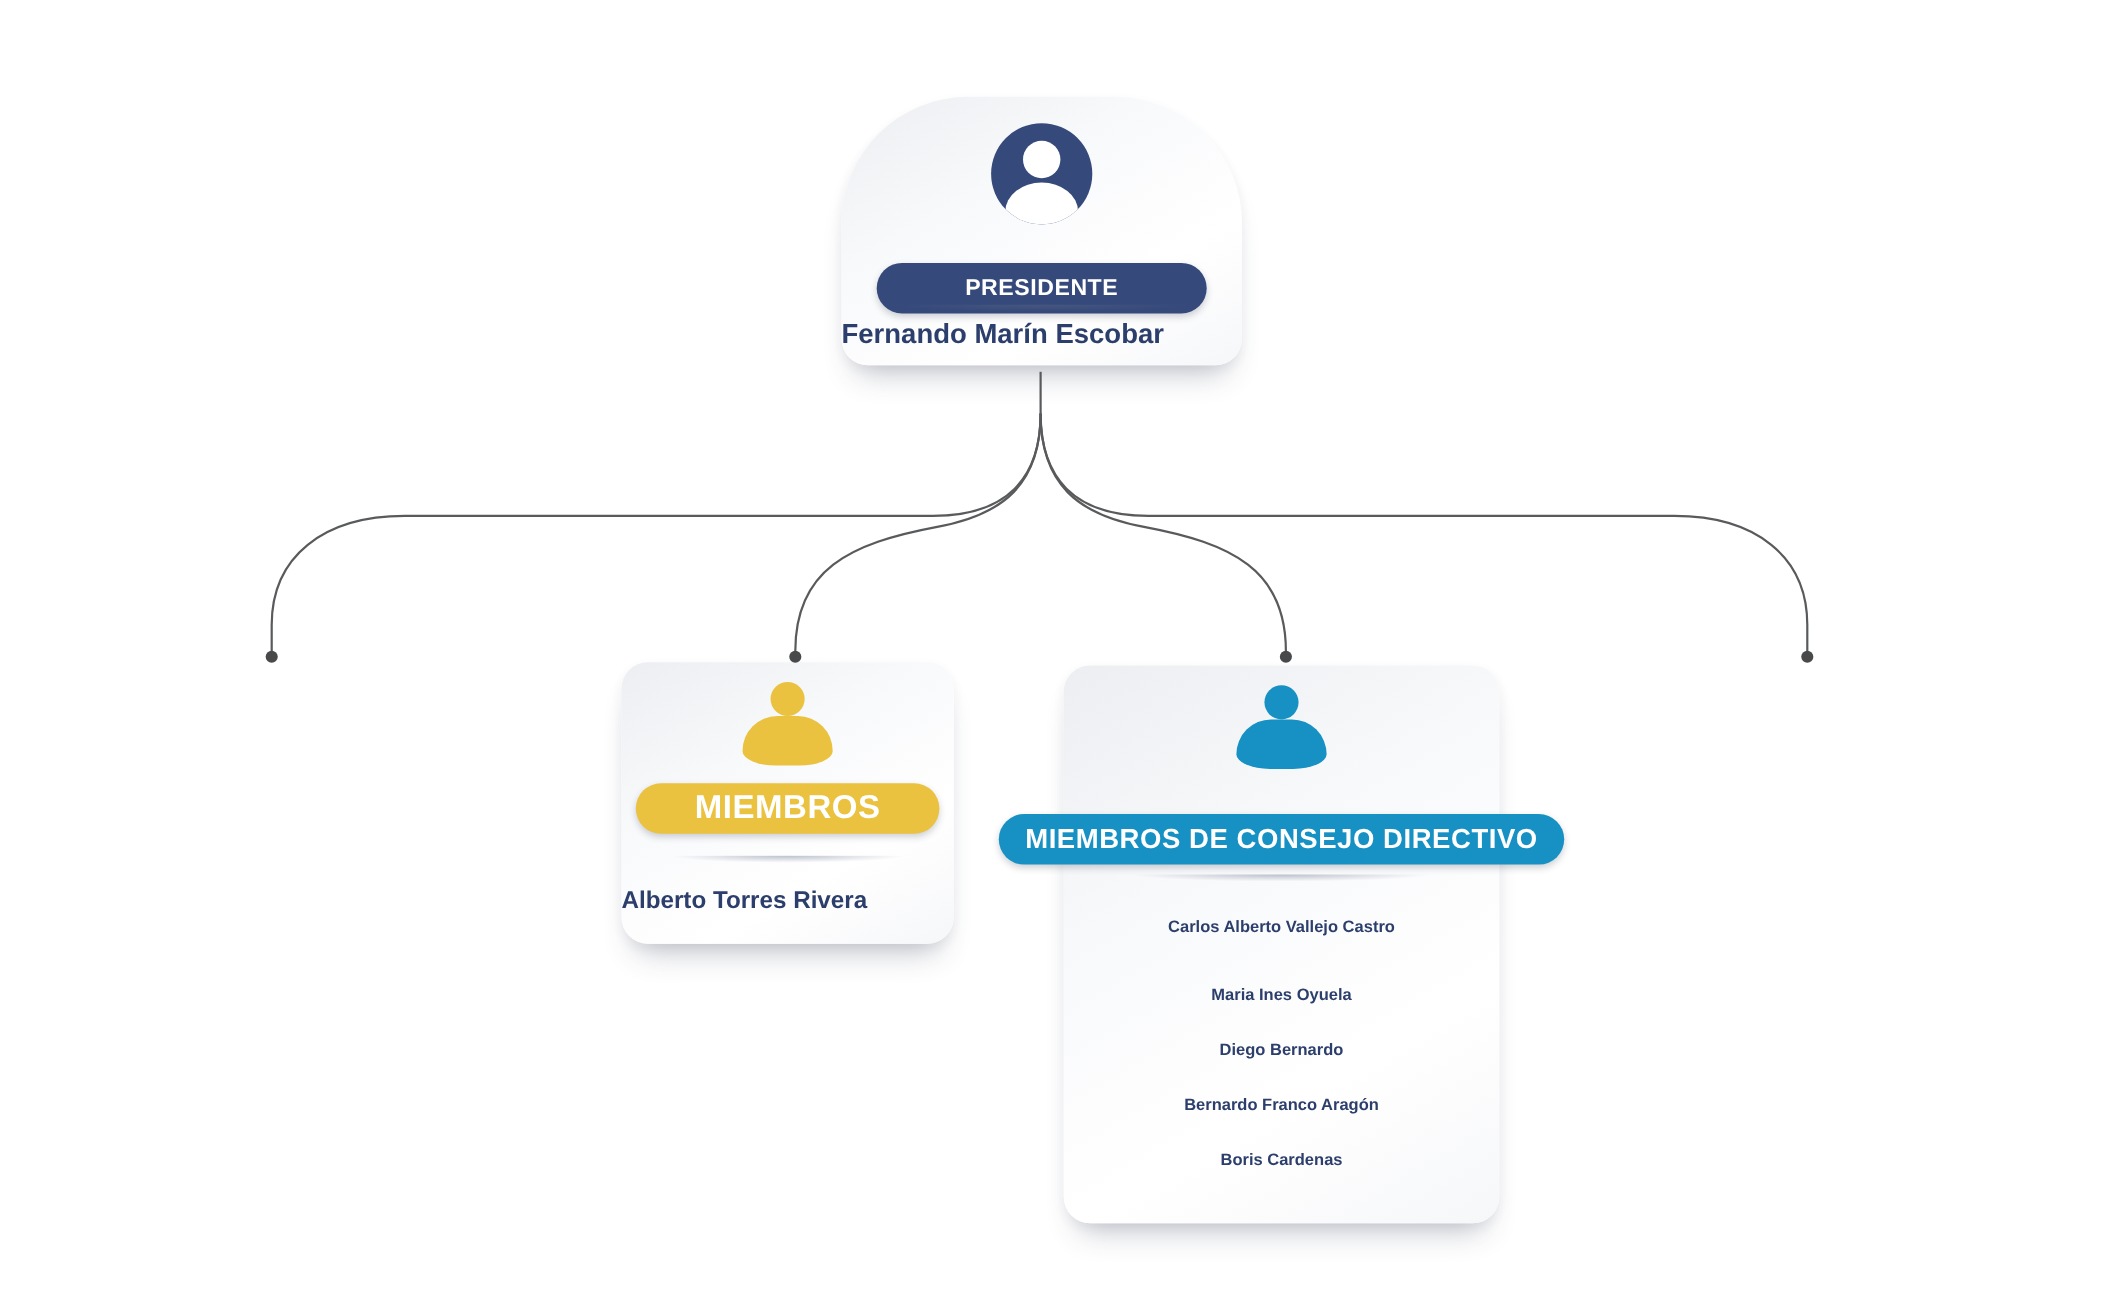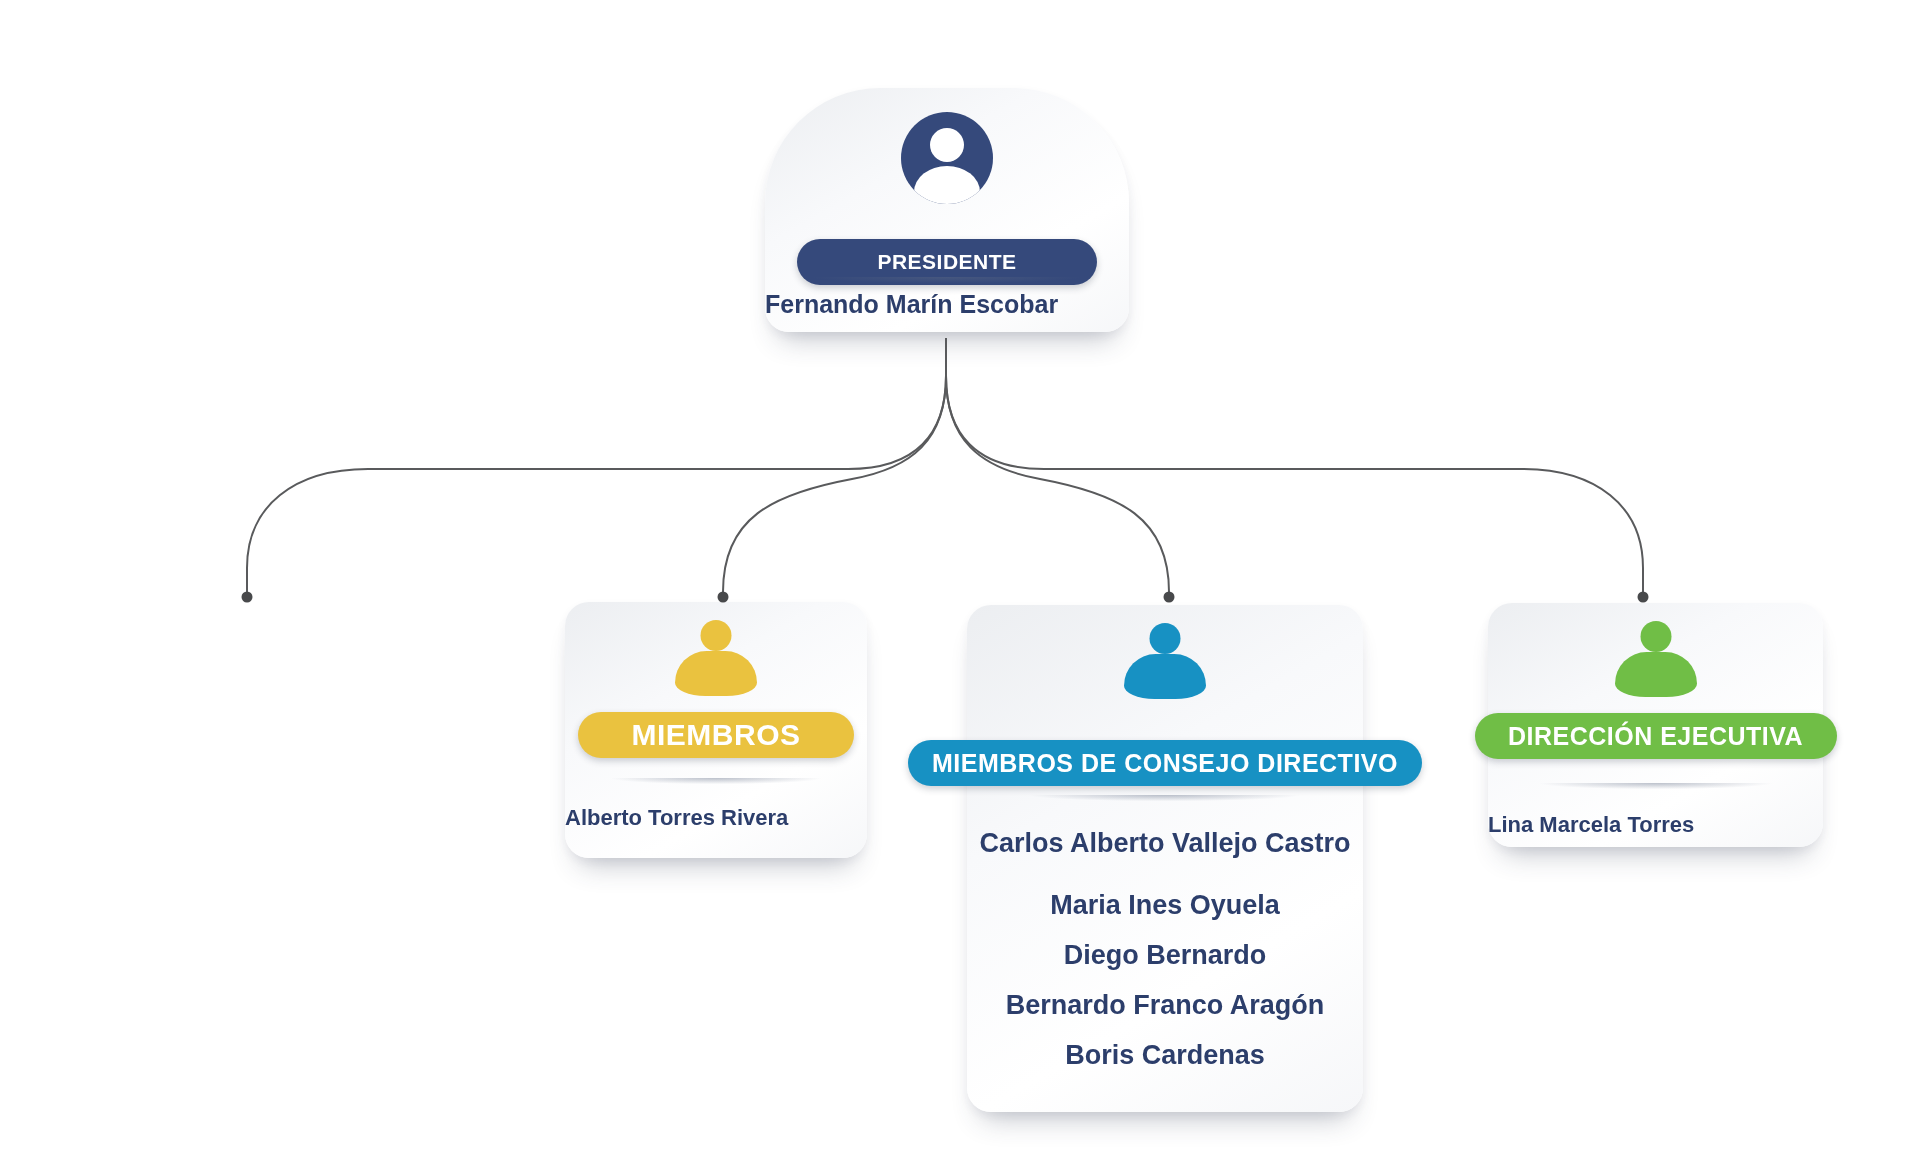--- a/index.html
+++ b/index.html
@@ -76,21 +76,21 @@
     position:absolute;left:0;right:0;text-align:left;
     color:#2C3E6B;font-weight:700;
   }
   .name-president{top:201px;font-size:25px;line-height:30px;}
   .name-vp {top:208px;font-size:22px;line-height:32px;}
   .name-tes{top:200px;font-size:22px;line-height:32px;}
   .name-dir{top:206px;font-size:22px;line-height:32px;}
 
   .member-list{position:absolute;left:0;right:0;top:221px;text-align:center;}
   .member-list .member{
-    color:#2C3E6B;font-weight:700;font-size:27px;line-height:34px;margin-bottom:16px;
+    color:#2C3E6B;font-weight:700;font-size:15px;line-height:34px;margin-bottom:16px;
   }
   .member-list .member.first{margin-bottom:28px;}
 
   
   .connector-svg{position:absolute;left:0;top:0;pointer-events:none;}
 </style>
 </head>
 <body>
 
 <div class="canvas">
@@ -125,29 +125,20 @@
     <div class="divider divider-con"></div>
     <div class="member-list">
       <div class="member first">Carlos Alberto Vallejo Castro</div>
       <div class="member">Maria Ines Oyuela</div>
       <div class="member">Diego Bernardo</div>
       <div class="member">Bernardo Franco Aragón</div>
       <div class="member">Boris Cardenas</div>
     </div>
   </div>
 
-  <div class="card card-dir">
-    <div class="person">
-      <span class="p-head" style="background-color: rgb(112, 190, 70);"></span>
-      <span class="p-body" style="background-color: rgb(112, 190, 70);"></span>
-    </div>
-    <div class="badge badge-dir" style="background-color: rgb(112, 190, 70);">DIRECCIÓN EJECUTIVA</div>
-    <div class="divider divider-dir"></div>
-    <div class="name name-dir">Lina Marcela Torres</div>
-  </div>
 
   <svg class="connector-svg" width="1920" height="1175" viewBox="0 0 1920 1175">
     <g fill="none" stroke-width="2">
       <path d="M 946 338 L 946 376" stroke="#595A5C"></path>
       <path d="M 946 376 C 946 434 916 469 848 469 L 368 469 C 294 469 247 506 247 568 L 247 592" stroke="#595A5C"></path>
       <path d="M 946 376 C 946 440 912 468 852 479 C 772 494 723 518 723 592" stroke="#595A5C"></path>
       <path d="M 946 376 C 946 440 980 468 1040 479 C 1120 494 1169 518 1169 592" stroke="#595A5C"></path>
       <path d="M 946 376 C 946 434 976 469 1044 469 L 1522 469 C 1596 469 1643 506 1643 568 L 1643 592" stroke="#595A5C"></path>
     </g>
     <g>

